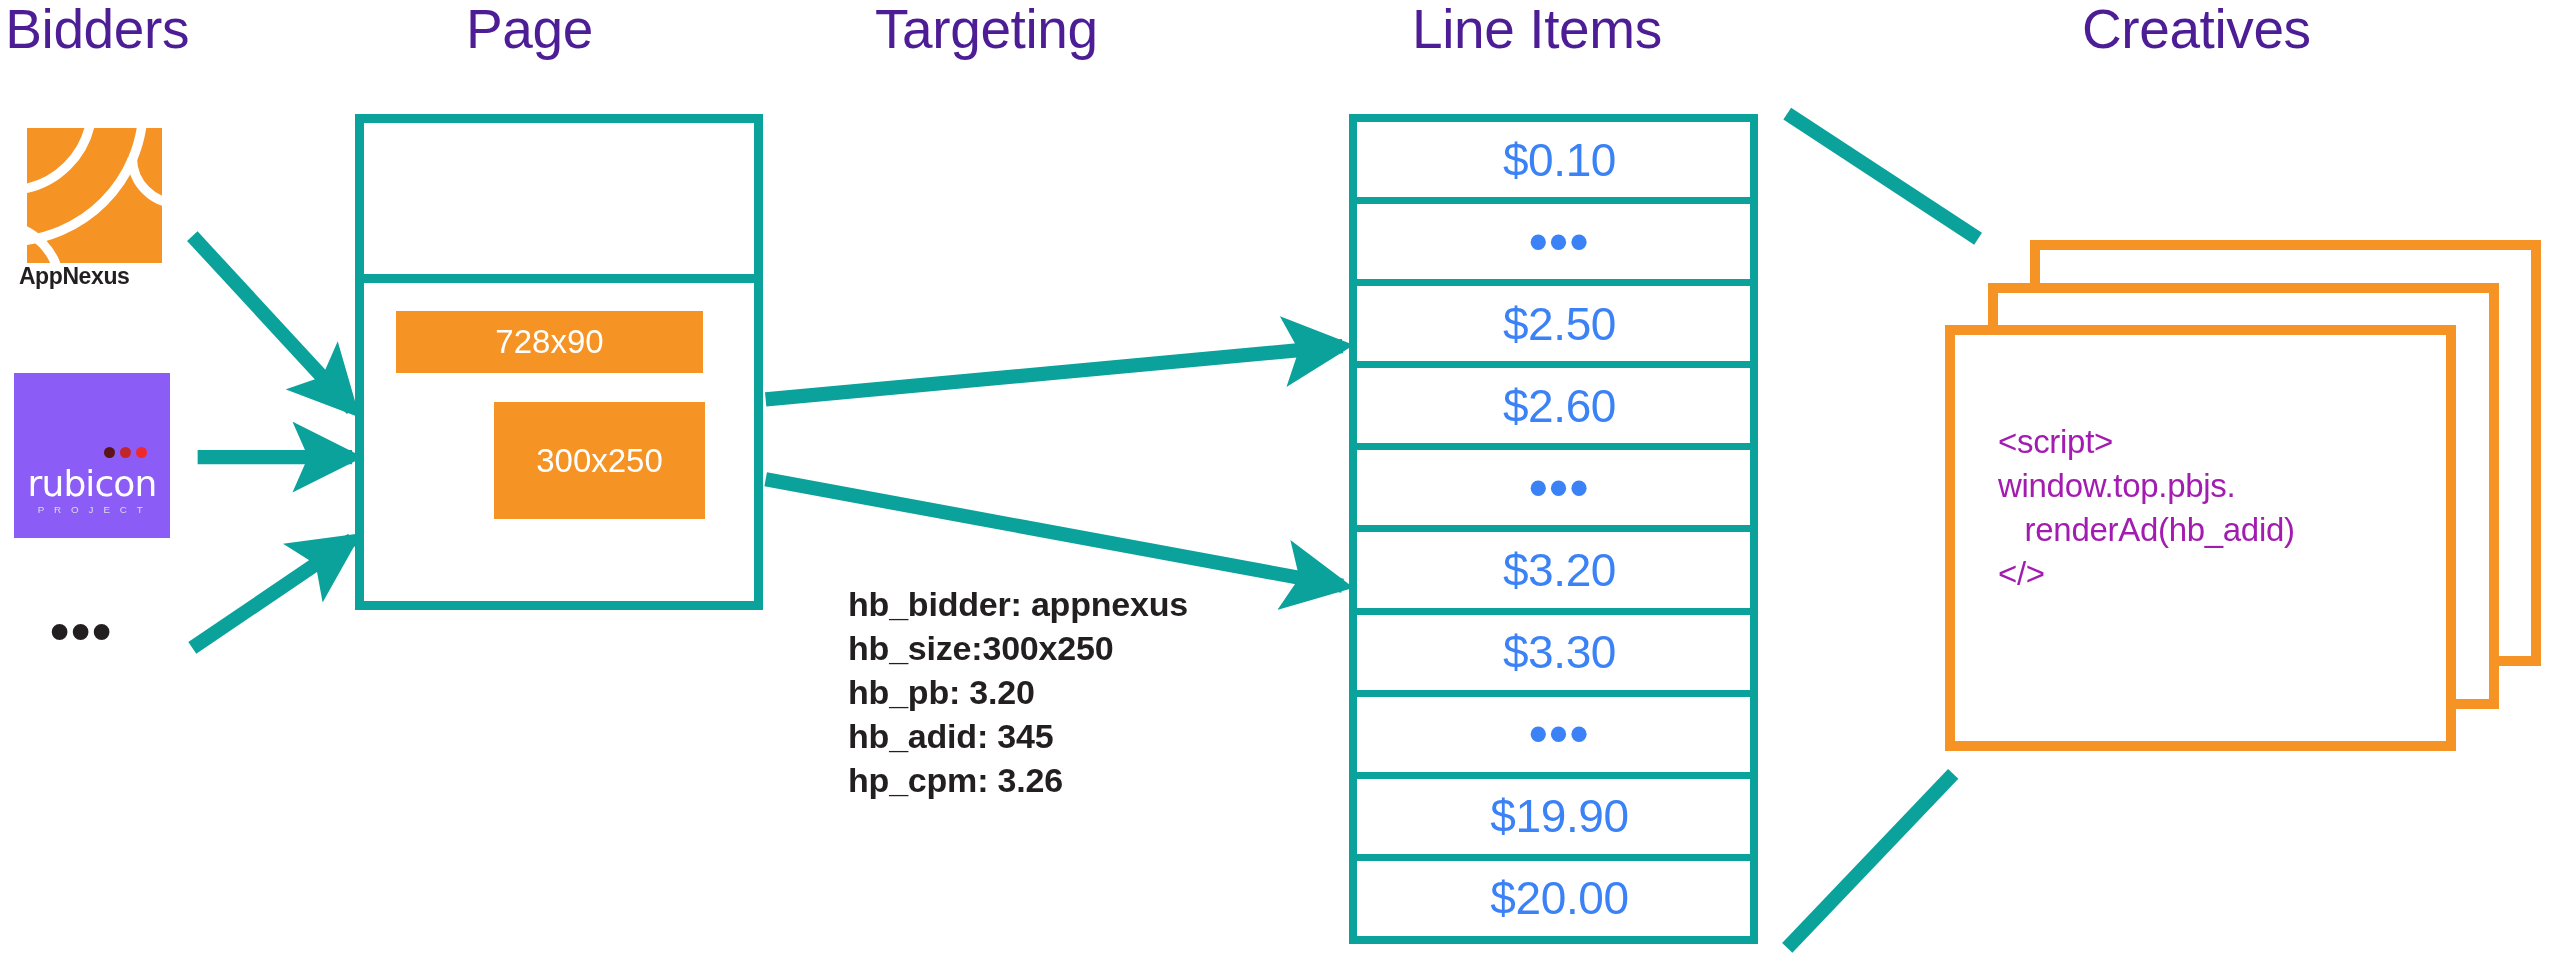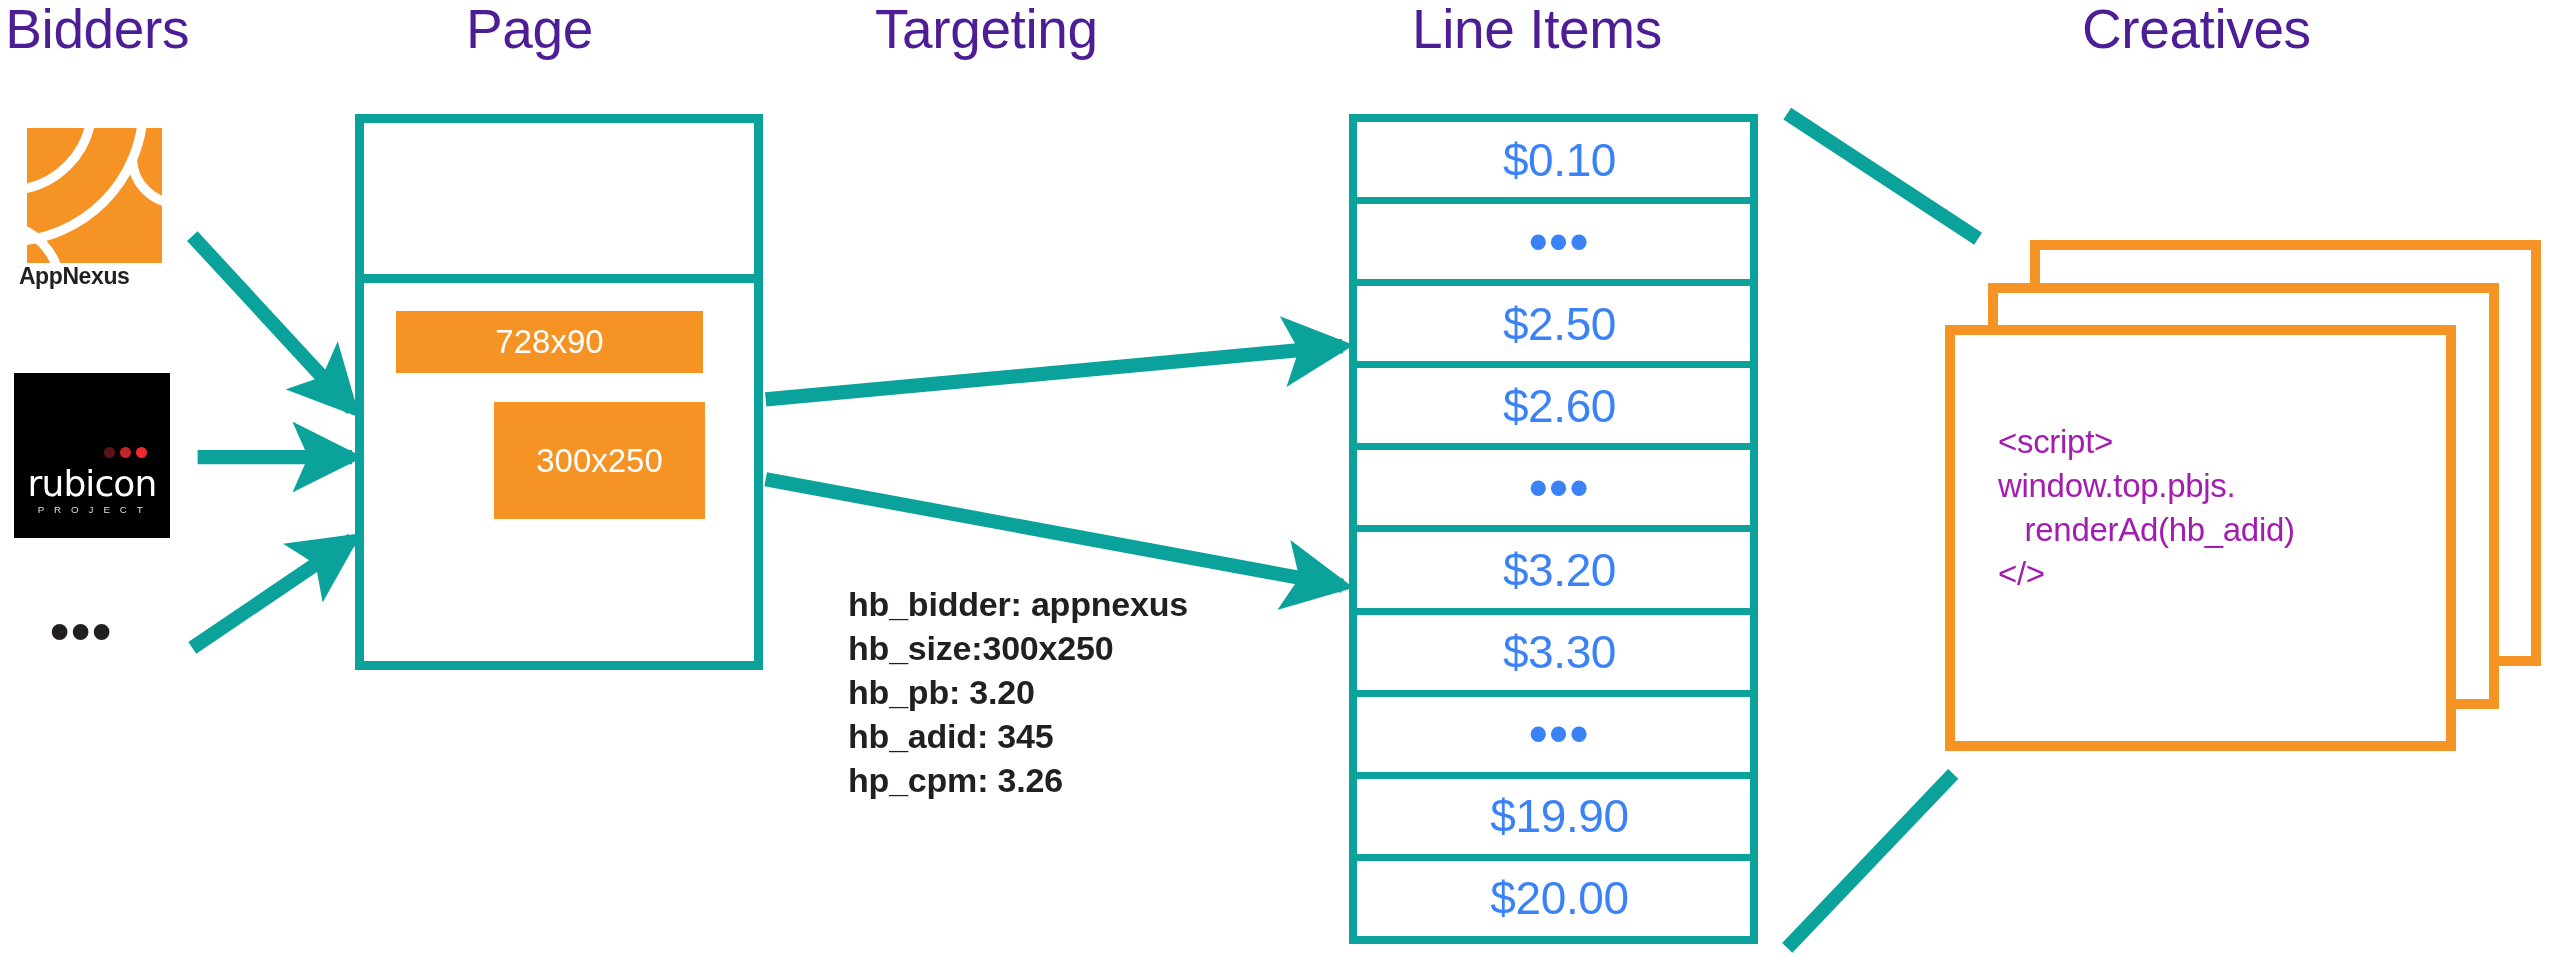--- a/index.html
+++ b/index.html
@@ -59,21 +59,21 @@
     color: #231f20;
     letter-spacing: -0.4px;
   }
 
   #rubicon-logo {
     position: absolute;
     left: 14px;
     top: 373px;
     width: 156px;
     height: 165px;
-    background: #000000;
+    background: #8b5cf6;
   }
   #rubicon-wordmark {
     position: absolute;
     left: 7px;
     bottom: 23px;
     width: 142px;
     text-align: center;
   }
   #rubicon-name {
     font-size: 36px;
@@ -111,21 +111,21 @@
     color: #231f20;
     font-weight: 700;
   }
 
   
   #page-box {
     position: absolute;
     left: 355px;
     top: 114px;
     width: 408px;
-    height: 556px;
+    height: 496px;
     border: 9px solid #0aa29b;
     box-sizing: border-box;
     background: #ffffff;
   }
   #page-header-divider {
     position: absolute;
     left: 0;
     top: 151px;
     width: 100%;
     height: 9px;

